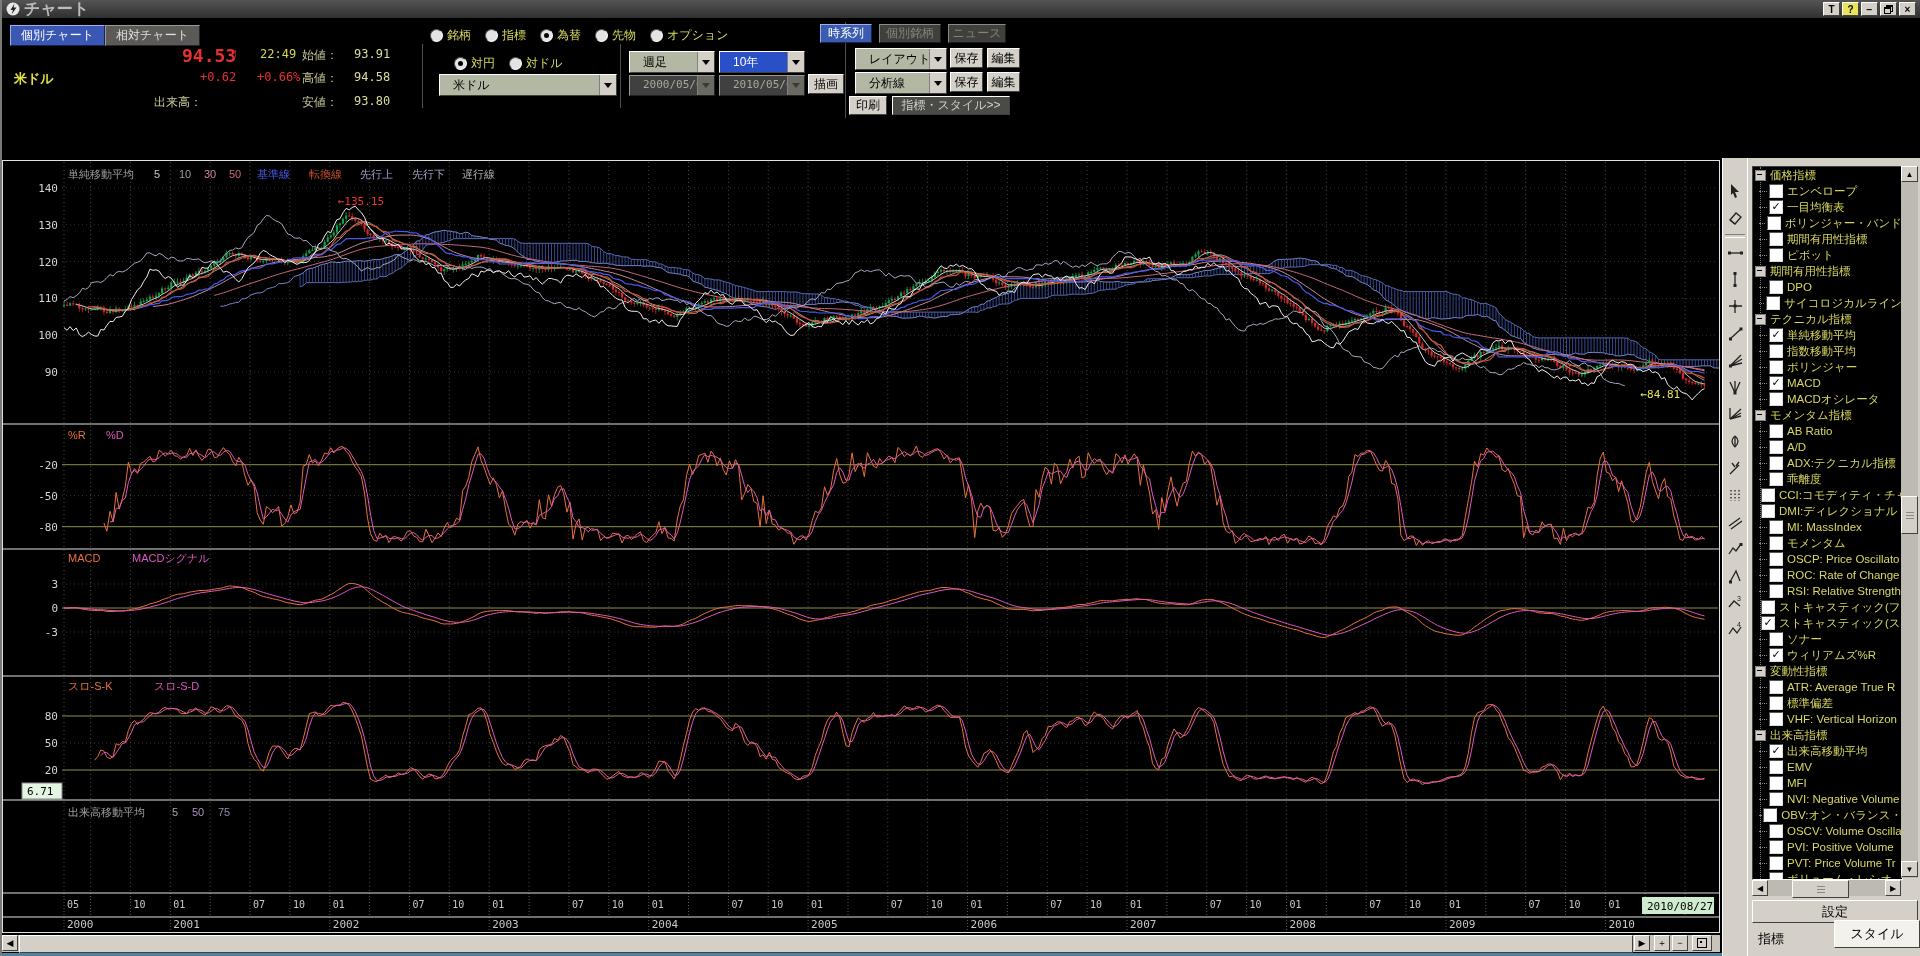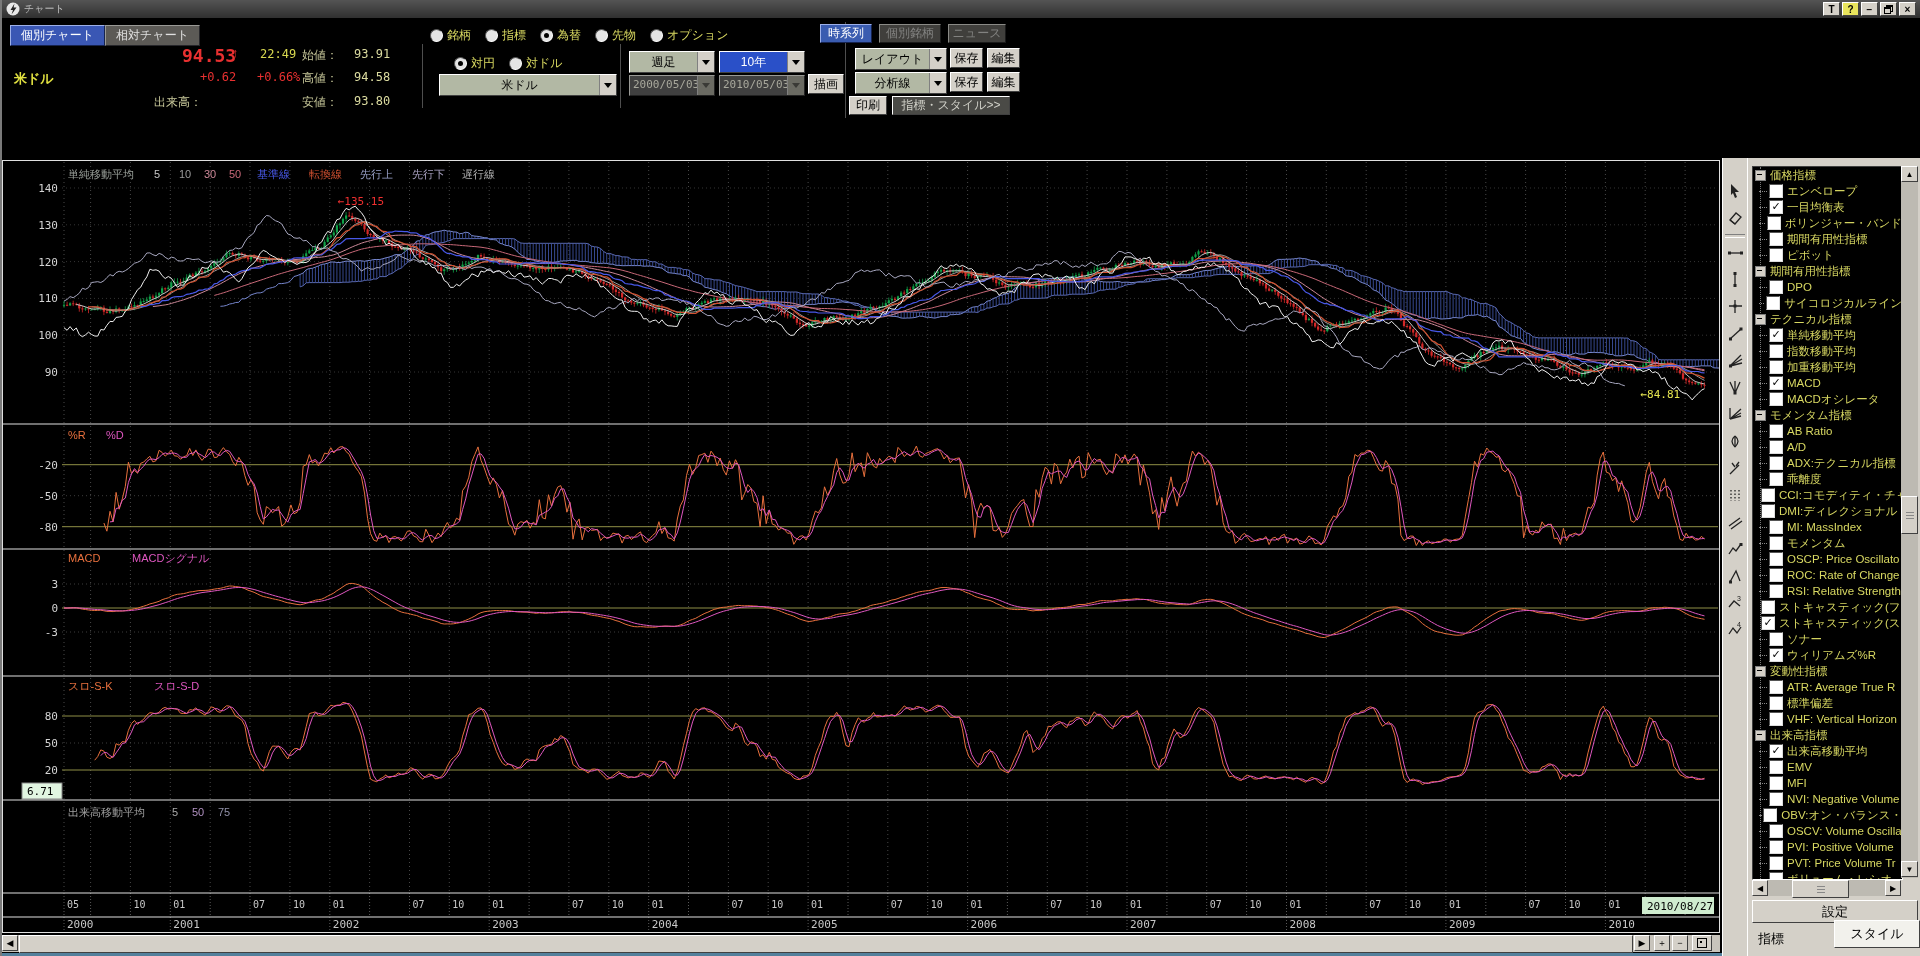--- a/index.html
+++ b/index.html
@@ -5,42 +5,42 @@
   html,body{margin:0;padding:0;background:#000;}
   #app{position:relative;width:1920px;height:956px;background:#000;overflow:hidden;
        font-family:"Liberation Sans","DejaVu Sans",sans-serif;font-size:12px;
        border-left:2px solid #7a7a7a;box-sizing:border-box;}
   .abs{position:absolute;}
   .raised-dark{background:#4a4a46;border:1px solid;border-color:#8a8a86 #1a1a1a #1a1a1a #8a8a86;color:#d0d0c8;}
   
   #titlebar{position:absolute;left:0;top:0;width:100%;height:18px;
     background:linear-gradient(#545454,#303030);border-bottom:1px solid #000;
     display:flex;align-items:center;color:#c8c8c8;}
-  #titlebar .title{margin-left:6px;font-size:10px;color:#bcbcbc;}
+  #titlebar .title{margin-left:6px;font-size:16px;color:#bcbcbc;font-weight:bold;}
   .winbtns{position:absolute;right:4px;top:2px;display:flex;gap:2px;}
   .wbtn{width:17px;height:14px;padding:0;font-size:10px;line-height:11px;font-weight:bold;
     background:#d4d0c8;border:1px solid;border-color:#fff #404040 #404040 #fff;color:#000;
     display:flex;align-items:center;justify-content:center;}
   .wbtn-help{background:#e8e45c;}
   .restore-glyph{position:relative;width:9px;height:9px;display:inline-block;}
   .restore-glyph::before{content:"";position:absolute;right:0;top:0;width:5px;height:4px;border:1px solid #000;border-top-width:2px;}
   .restore-glyph::after{content:"";position:absolute;left:0;bottom:0;width:5px;height:4px;border:1px solid #000;border-top-width:2px;background:#d4d0c8;}
   
   .tab{position:absolute;height:19px;font-size:12px;display:flex;align-items:center;justify-content:center;}
   .tab-active{background:#3a57b4;color:#fff;border:1px solid;border-color:#9db0e8 #16234e #16234e #9db0e8;}
   .tab-idle{background:#5c5a56;color:#e0e0e0;border:1px solid;border-color:#9a9a96 #26262a #26262a #9a9a96;}
   .q-red{color:#e83030;} .q-yel{color:#d8d850;} .q-lab{color:#c8c89a;} .q-val{color:#dcdcA0;}
   .num{font-family:"DejaVu Sans Mono","Liberation Mono",monospace;}
   .vsep{position:absolute;width:1px;background:#4e4e4e;}
   .radio-row{position:absolute;display:flex;align-items:center;color:#d8d860;}
   .radio{width:11px;height:11px;border-radius:50%;background:#e4e4e4;border:1px solid;border-color:#555 #fff #fff #555;margin-right:4px;position:relative;display:inline-block;}
   .radio.sel::after{content:"";position:absolute;left:3px;top:3px;width:5px;height:5px;border-radius:50%;background:#000;}
   .radio-item{display:flex;align-items:center;margin-right:14px;}
   .combo{position:absolute;display:flex;border:1px solid;border-color:#fff #404040 #404040 #fff;background:#b2b8a4;}
-  .combo .field{flex:1;padding:2px 3px;font-size:12px;color:#000;white-space:nowrap;overflow:hidden;text-align:center;}
+  .combo .field{flex:1;padding:2px 13px;font-size:12px;color:#000;white-space:nowrap;overflow:hidden;}
   .combo .field.hl{background:#2a50c8;color:#fff;}
   .combo .arrowbtn{width:16px;background:#d4d0c8;border-left:1px solid #808080;display:flex;align-items:center;justify-content:center;}
   .combo.disabled{background:#404040;border-color:#9a9a96 #222 #222 #9a9a96;}
   .combo.disabled .field{color:#a8a89c;}
   .combo.disabled .arrowbtn{background:#6a6a62;}
   .tri{width:0;height:0;border-left:4px solid transparent;border-right:4px solid transparent;border-top:5px solid #000;}
   .combo.disabled .tri{border-top-color:#3a3a36;}
   .pbtn{position:absolute;font-size:12px;color:#000;background:#d4d0c8;border:1px solid;border-color:#fff #404040 #404040 #fff;display:flex;align-items:center;justify-content:center;padding:0;}
   .pbtn-blue{background:#3a5cb0;color:#fff;border-color:#9db0e8 #16234e #16234e #9db0e8;}
   .pbtn-dis{background:#403f3c;color:#828280;border-color:#8a8a86 #1a1a1a #1a1a1a #8a8a86;}
@@ -1628,21 +1628,21 @@
             <span>単純移動平均</span>
           </div>
           <div class="trow">
             <span class="stub"></span>
             <span class="cbox"></span>
             <span>指数移動平均</span>
           </div>
           <div class="trow">
             <span class="stub"></span>
             <span class="cbox"></span>
-            <span>加重移動平均</span>
+            <span>ボリンジャー</span>
           </div>
           <div class="trow">
             <span class="stub"></span>
             <span class="cbox">✓</span>
             <span>MACD</span>
           </div>
           <div class="trow">
             <span class="stub"></span>
             <span class="cbox"></span>
             <span>MACDオシレータ</span>

